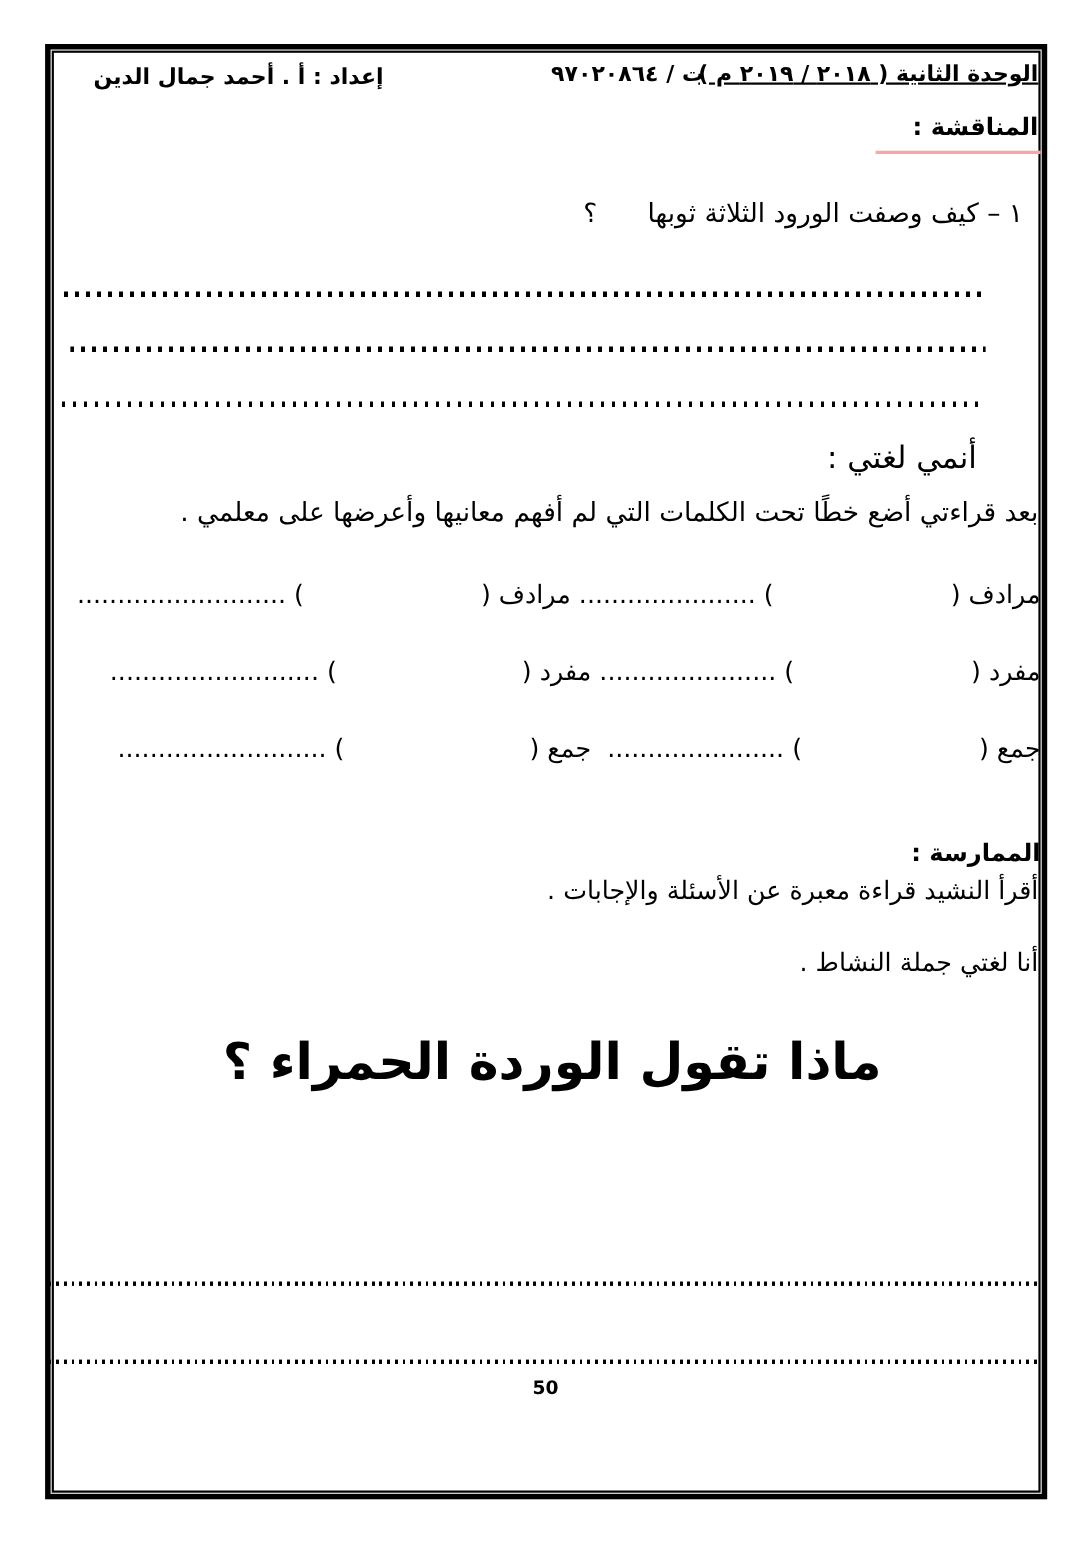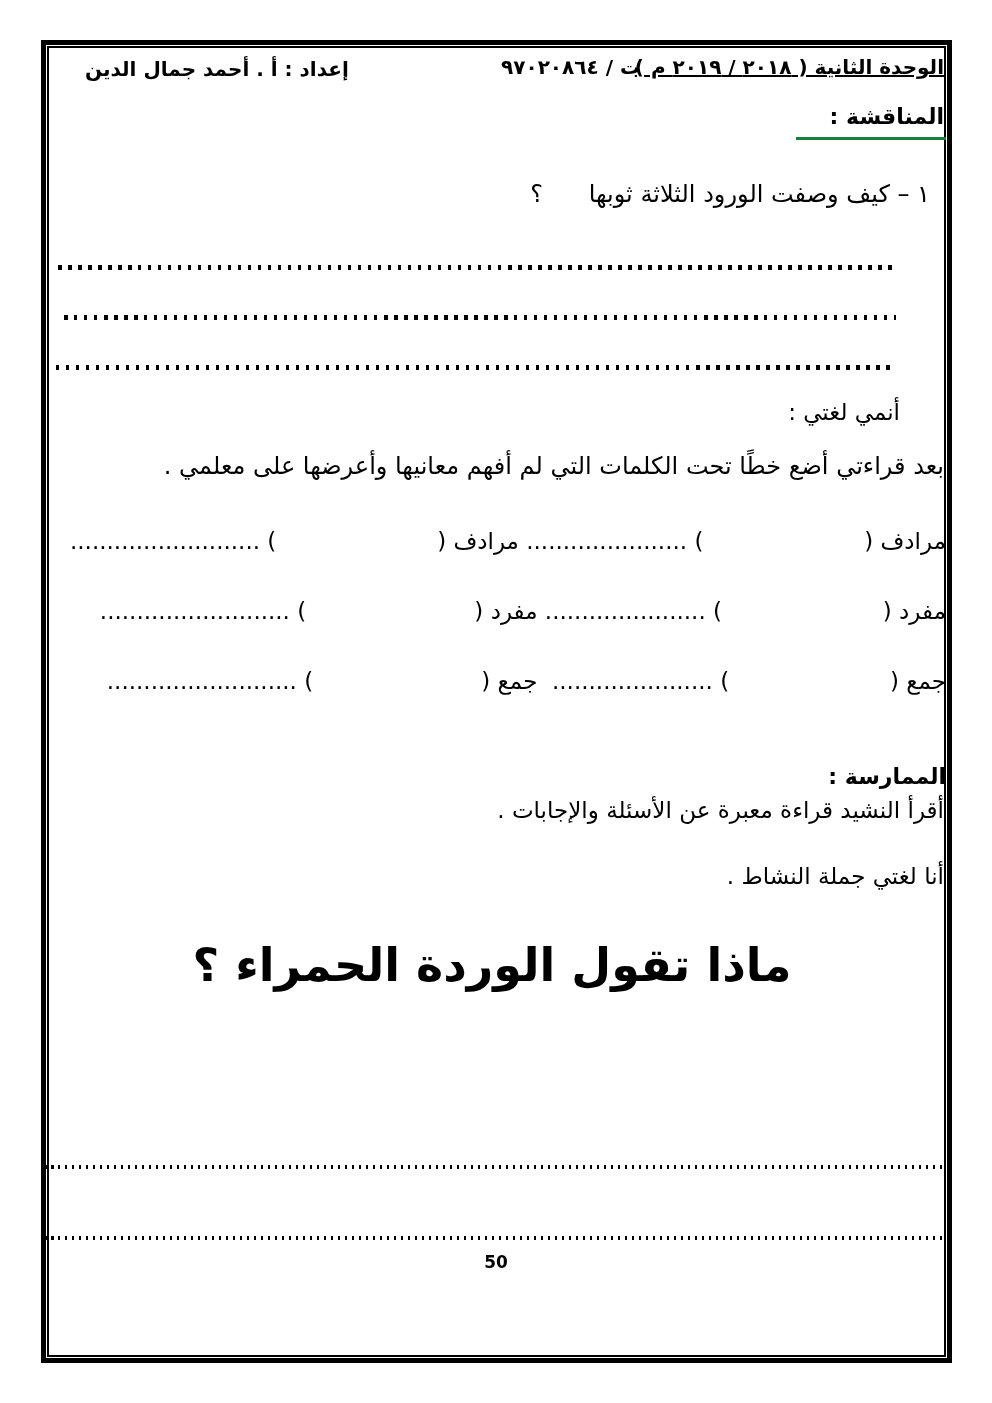--- a/index.html
+++ b/index.html
@@ -37,21 +37,21 @@
   }
 
   .hdr { font-size: 20px; font-weight: bold; white-space: nowrap; }
 
   .h-section {
     font-size: 22px;
     font-weight: bold;
     white-space: nowrap;
   }
   .h-underlined {
-    border-bottom: 3px solid #15803d;
+    border-bottom: 3px solid #fca5a5;
     padding: 2px 2px 8px 34px;
   }
 
   .q-line   { font-size: 24px; white-space: pre; }
   .body-line{ font-size: 24px; white-space: pre; }
   .vocab-row{ font-size: 23px; white-space: pre; }
   .bold-line{ font-size: 23px; font-weight: normal; white-space: pre; margin-left: 28px; }
 
   
   .dotline-bold {
@@ -90,34 +90,34 @@
   <div class="abs hdr" style="top:57px; left:85px;">إعداد : أ . أحمد جمال الدين</div>
 
   <div class="abs h-section h-underlined" style="top:102px; right:46px;">المناقشة :</div>
 
   <div class="abs q-line" style="top:180px; right:62px;">١ – كيف وصفت الورود الثلاثة ثوبها      ؟</div>
 
   <div class="abs dotline-bold" style="top:265px; right:98px; width:836px;"></div>
   <div class="abs dotline-bold" style="top:315px; right:96px; width:832px;"></div>
   <div class="abs dotline-bold" style="top:365px; right:100px; width:836px;"></div>
 
-  <div class="abs vocab-row" style="top:399px; right:92px; font-size:23px;">أنمي لغتي :</div>
+  <div class="abs vocab-row" style="top:399px; right:104px; font-size:28px;">أنمي لغتي :</div>
 
   <div class="abs body-line" style="top:452px; right:48px;">بعد قراءتي أضع خطًا تحت الكلمات التي لم أفهم معانيها وأعرضها على معلمي .</div>
 
   <div class="abs vocab-row" style="top:528px; right:46px;">مرادف (                      ) ...................... مرادف (                      ) ..........................</div>
   <div class="abs vocab-row" style="top:598px; right:46px;margin-left:39px;">مفرد (                      ) ...................... مفرد (                       ) ..........................</div>
   <div class="abs vocab-row" style="top:668px; right:46px;">جمع (                      ) ......................  جمع (                       ) ..........................</div>
 
   <div class="abs h-section" style="top:764px; right:46px;">الممارسة :</div>
 
   <div class="abs bold-line" style="top:797px; right:48px;">أقرأ النشيد قراءة معبرة عن الأسئلة والإجابات .</div>
 
   <div class="abs bold-line" style="top:863px; right:48px;">أنا لغتي جملة النشاط .</div>
 
-  <div class="abs big-title" style="top:938px; left:38px; width:908px;">ماذا تقول الوردة الحمراء ؟</div>
+  <div class="abs big-title" style="top:938px; left:48px; width:908px;">ماذا تقول الوردة الحمراء ؟</div>
 
   <div class="abs dotline-fine" style="top:1165px; right:45px; width:903px;"></div>
   <div class="abs dotline-fine" style="top:1236px; right:45px; width:903px;"></div>
 
   <div class="abs page-num" style="top:1252px; left:42px; width:908px; direction:ltr;">50</div>
 
 </div>
 
 </body></html>

